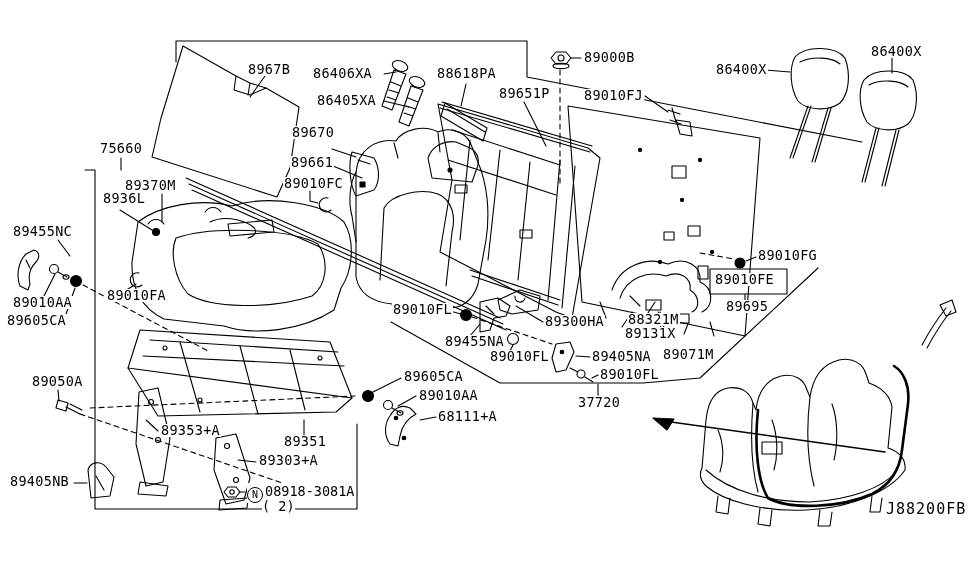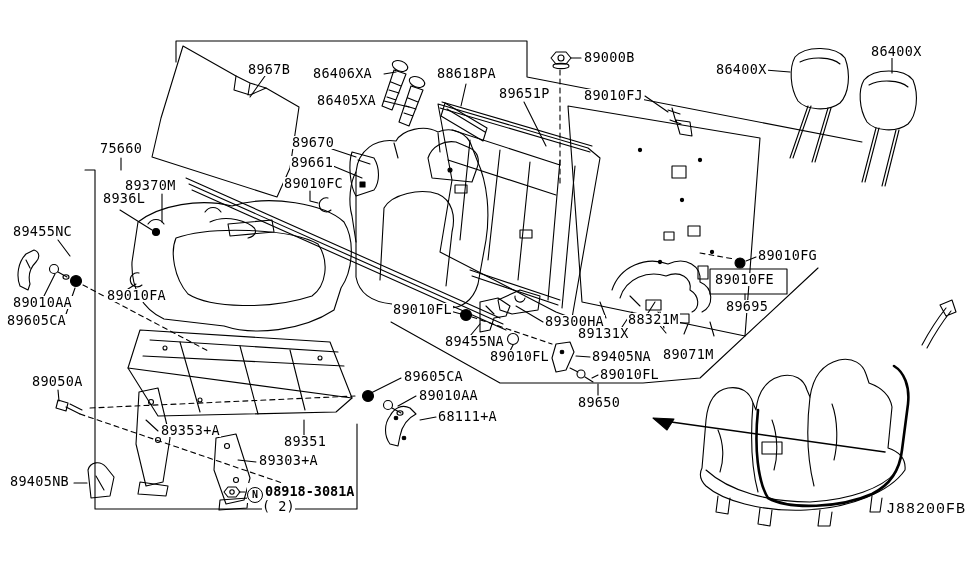--- a/index.html
+++ b/index.html
@@ -1,22 +1,22 @@
 <!DOCTYPE html>
 <html><head>
 <meta charset="utf-8">
 <style>
   html,body{margin:0;padding:0;background:#fff;}
   .stage{position:relative;width:975px;height:566px;background:#fff;overflow:hidden;
          font-family:"DejaVu Sans Mono","Liberation Mono",monospace;}
   .stage svg{position:absolute;left:0;top:0;}
   .lbl{position:absolute;font-size:13.5px;line-height:13px;color:#000;white-space:nowrap;
        background:#fff;padding:0 1px;letter-spacing:0.3px;}
-  .lbl.big{font-size:15px;letter-spacing:1px;font-family:Liberation Mono, monospace;}
-  .nutnote{position:absolute;font-size:13.5px;color:#000;white-space:nowrap;background:#fff;font-weight:bold;}
+  .lbl.big{font-size:15px;letter-spacing:1px;}
+  .nutnote{position:absolute;font-size:13.5px;color:#000;white-space:nowrap;background:#fff;}
   .ncircle{display:inline-block;width:14px;height:14px;border:1.4px solid #000;border-radius:50%;
            font-size:10px;line-height:14px;text-align:center;vertical-align:-2px;margin-right:2px;}
   .qty{position:absolute;font-size:13.5px;color:#000;background:#fff;}
 </style>
 </head>
 <body>
 
 <div class="stage">
 
 <svg width="975" height="566" viewBox="0 0 975 566" fill="none" stroke="#000" stroke-width="1.1" stroke-linecap="round" stroke-linejoin="round">
@@ -283,40 +283,40 @@
 <div class="lbl" style="left:316px;top:94px">86405XA</div>
 <div class="lbl" style="left:436px;top:67px">88618PA</div>
 <div class="lbl" style="left:498px;top:87px">89651P</div>
 <div class="lbl" style="left:583px;top:51px">89000B</div>
 <div class="lbl" style="left:583px;top:89px">89010FJ</div>
 <div class="lbl" style="left:715px;top:63px">86400X</div>
 <div class="lbl" style="left:870px;top:45px">86400X</div>
 <div class="lbl" style="left:99px;top:142px">75660</div>
 <div class="lbl" style="left:124px;top:179px">89370M</div>
 <div class="lbl" style="left:102px;top:192px">8936L</div>
-<div class="lbl" style="left:291px;top:136px">89670</div>
+<div class="lbl" style="left:291px;top:126px">89670</div>
 <div class="lbl" style="left:290px;top:156px">89661</div>
 <div class="lbl" style="left:283px;top:177px">89010FC</div>
 <div class="lbl" style="left:12px;top:225px">89455NC</div>
 <div class="lbl" style="left:12px;top:296px">89010AA</div>
 <div class="lbl" style="left:6px;top:314px">89605CA</div>
 <div class="lbl" style="left:106px;top:289px">89010FA</div>
 <div class="lbl" style="left:392px;top:303px">89010FL</div>
 <div class="lbl" style="left:544px;top:315px">89300HA</div>
 <div class="lbl" style="left:627px;top:313px">88321M</div>
-<div class="lbl" style="left:577px;top:327px">89131X</div>
+<div class="lbl" style="left:624px;top:327px">89131X</div>
 <div class="lbl" style="left:444px;top:335px">89455NA</div>
 <div class="lbl" style="left:489px;top:350px">89010FL</div>
 <div class="lbl" style="left:591px;top:350px">89405NA</div>
 <div class="lbl" style="left:599px;top:368px">89010FL</div>
 <div class="lbl" style="left:757px;top:249px">89010FG</div>
 <div class="lbl" style="left:714px;top:273px">89010FE</div>
 <div class="lbl" style="left:725px;top:300px">89695</div>
 <div class="lbl" style="left:662px;top:348px">89071M</div>
-<div class="lbl" style="left:577px;top:396px">89650</div>
+<div class="lbl" style="left:577px;top:396px">37720</div>
 <div class="lbl" style="left:31px;top:375px">89050A</div>
 <div class="lbl" style="left:160px;top:424px">89353+A</div>
 <div class="lbl" style="left:283px;top:435px">89351</div>
 <div class="lbl" style="left:258px;top:454px">89303+A</div>
 <div class="lbl" style="left:9px;top:475px">89405NB</div>
 <div class="lbl" style="left:403px;top:370px">89605CA</div>
 <div class="lbl" style="left:418px;top:389px">89010AA</div>
 <div class="lbl" style="left:437px;top:410px">68111+A</div>
 
 <div class="nutnote" style="left:247px;top:483px;position:absolute">

